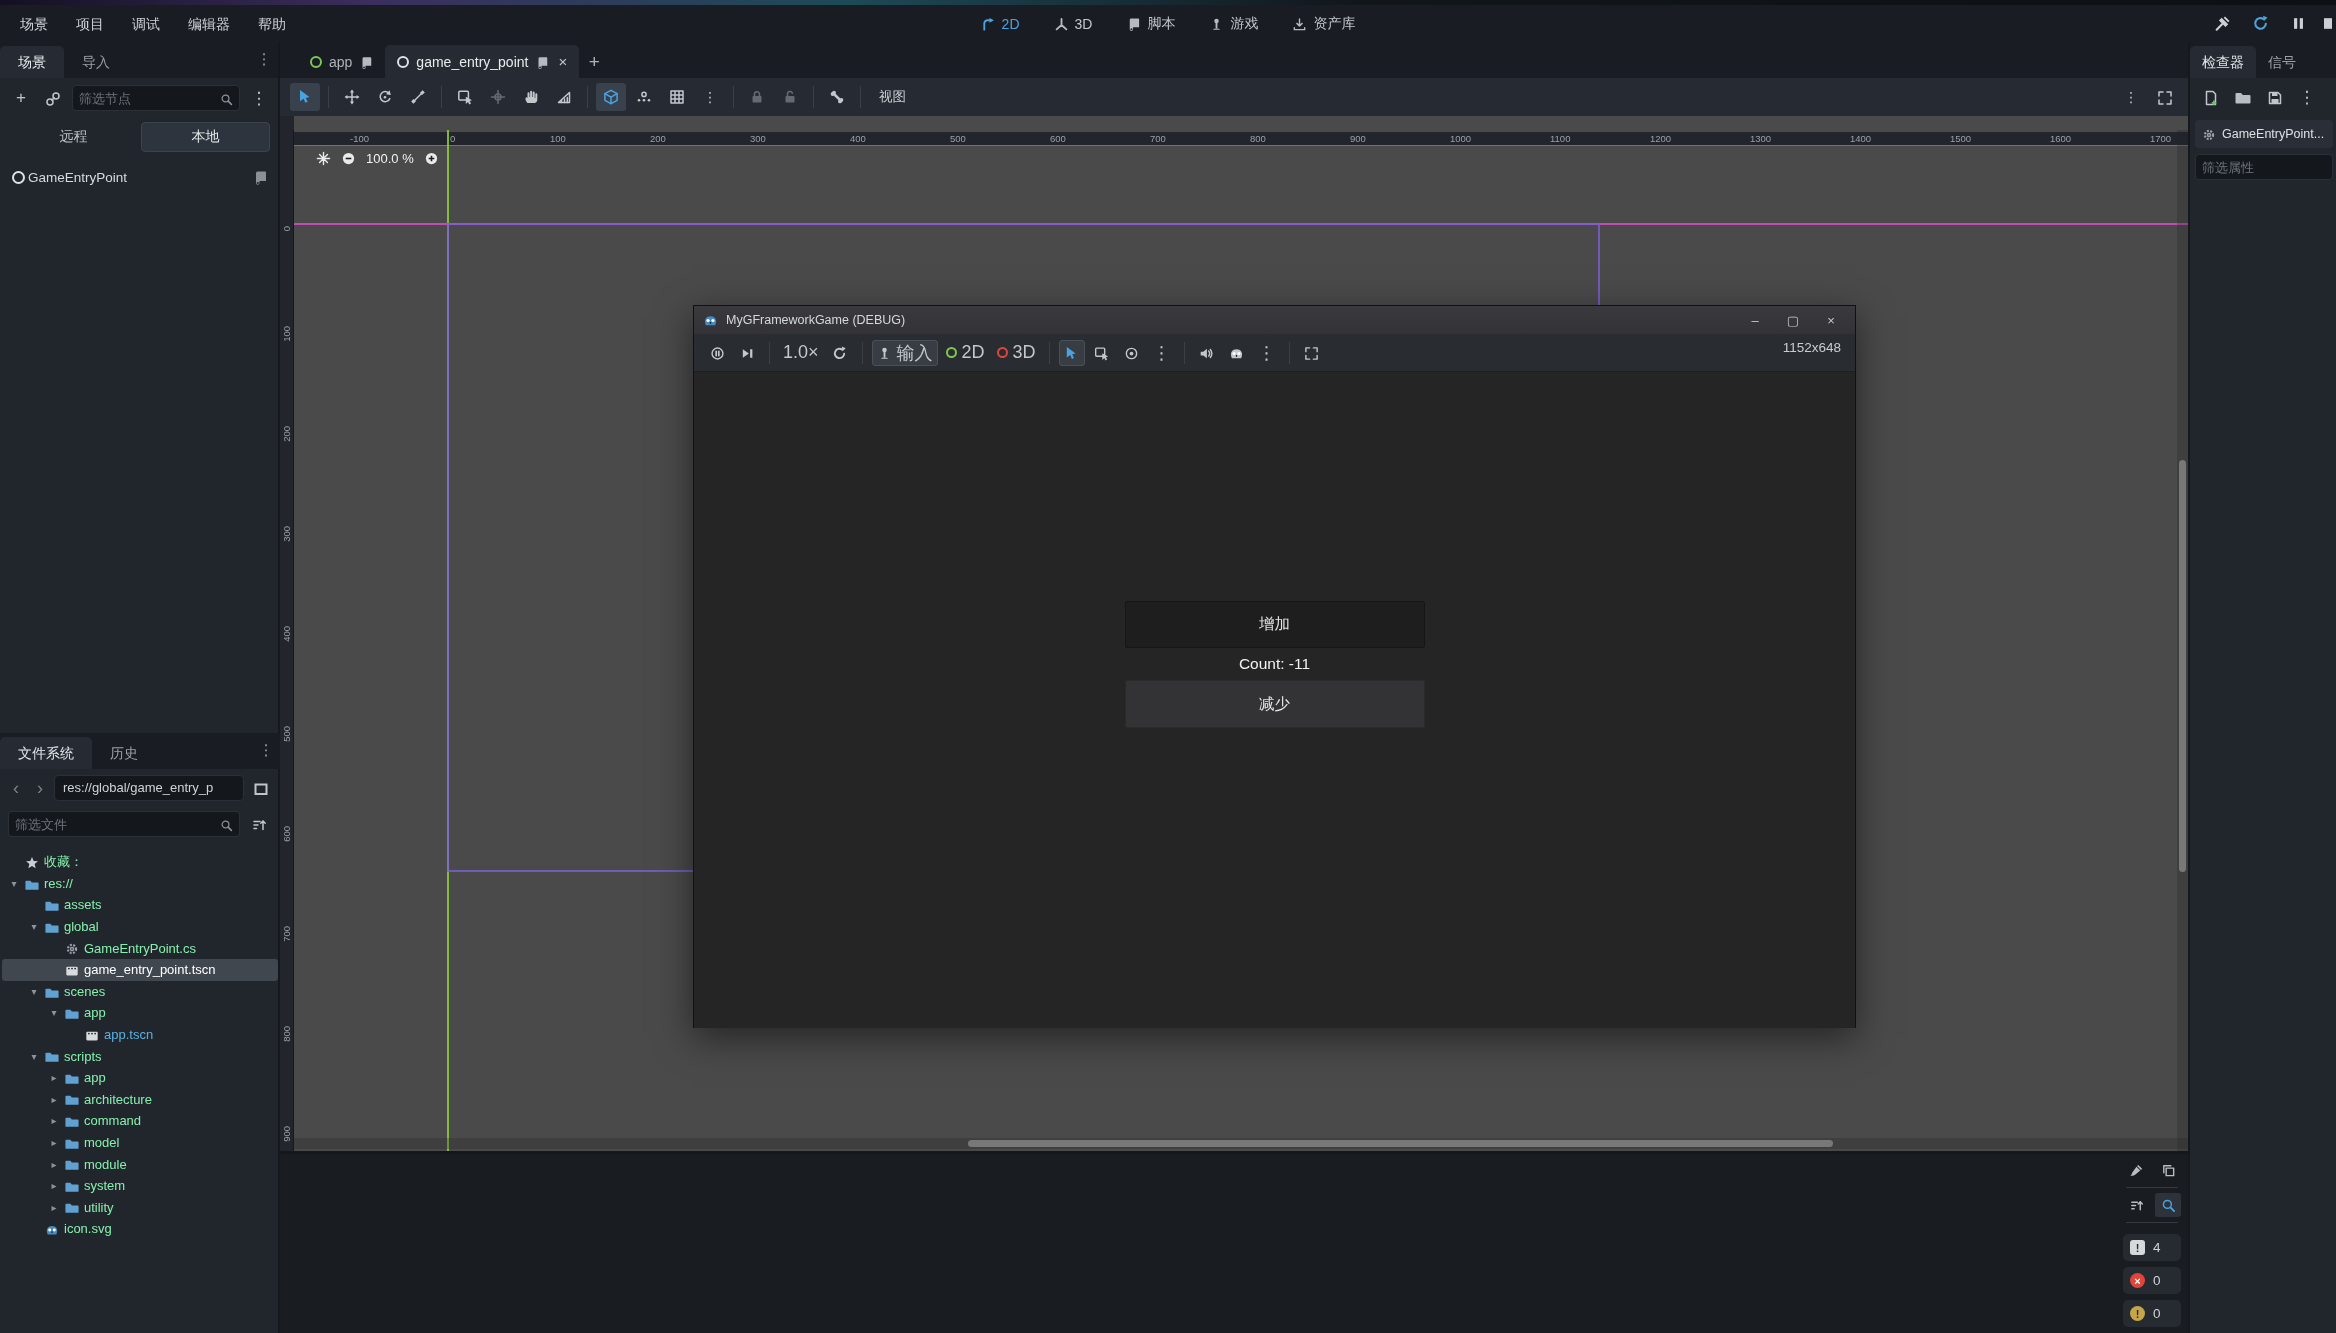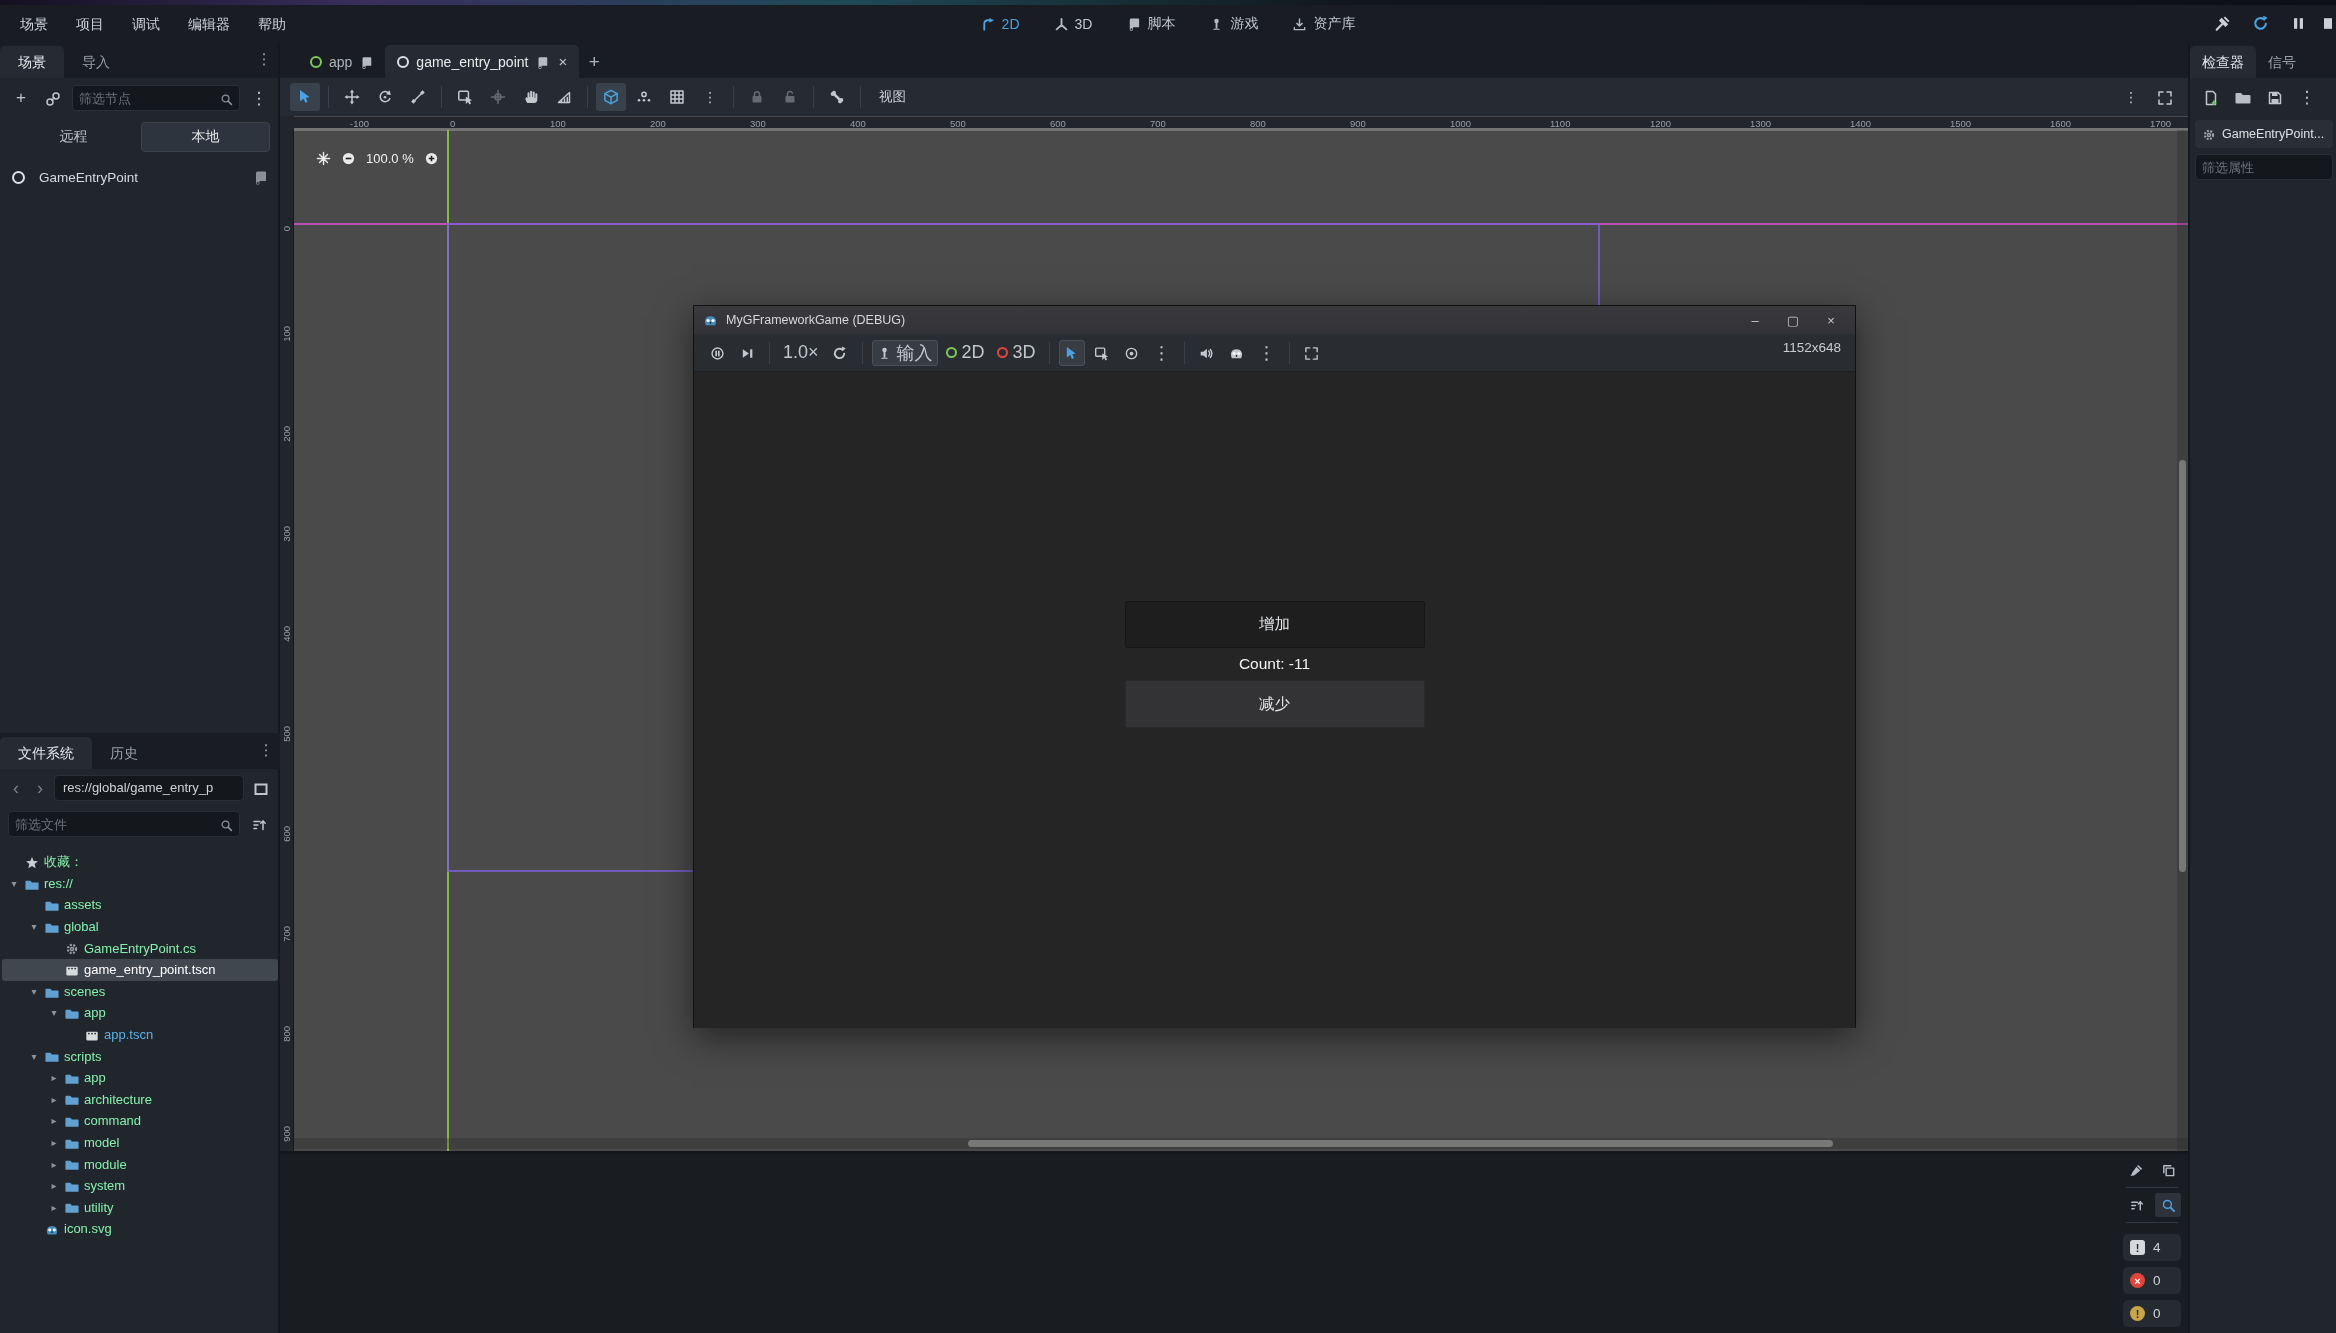--- a/index.html
+++ b/index.html
@@ -45,21 +45,21 @@
   .filter-box { flex:1; height:26px; background:#14181d; border:1px solid #2b3038; border-radius:4px;
     display:flex; align-items:center; padding:0 6px; gap:6px; min-width:0; }
   .filter-box input { flex:1; min-width:0; background:transparent; border:none; outline:none; color:#c9cdd1; font-family:"Liberation Sans",sans-serif; font-size:13px; }
   .filter-box input::placeholder { color:#6d737b; }
   .filter-box .ic { width:13px; height:13px; color:#8b9198; flex:none; }
 
   #remote-local { left:10px; top:80px; width:260px; height:30px; display:flex; gap:4px; }
   .seg-btn { flex:1; height:30px; display:flex; align-items:center; justify-content:center; color:#b9bec4; border-radius:4px; }
   .seg-btn.active { background:#2e343d; border:1px solid #3c434d; color:#e6e9eb; }
 
-  #scene-tree-row { left:4px; top:122px; width:272px; height:26px; display:flex; align-items:center; gap:14px; padding:0 8px; border-radius:3px; }
+  #scene-tree-row { left:4px; top:122px; width:272px; height:26px; display:flex; align-items:center; gap:3px; padding:0 8px; border-radius:3px; }
   #scene-tree-row .ring { width:13px; height:13px; border:2px solid #dfe3e6; border-radius:50%; flex:none; }
   #scene-tree-row .lbl { flex:1; font-size:13.5px; color:#d6dadd; }
   #scene-tree-row .ic { color:#aeb4ba; }
 
   #fs-dock { left:0; top:691px; width:280px; height:600px; }
   #fs-nav { position:absolute; left:0; top:36px; width:280px; height:38px; display:flex; align-items:center; gap:4px; padding:0 6px; }
   .nav-arrow { width:20px; height:24px; display:flex; align-items:center; justify-content:center; color:#7b828a; font-size:18px; }
   #fs-path { flex:1; height:26px; background:#14181d; border:1px solid #2b3038; border-radius:4px; color:#cfd3d7;
     font-size:13px; padding:0 8px; line-height:24px; white-space:nowrap; overflow:hidden; }
   #fs-filter-row { position:absolute; left:0; top:74px; width:280px; height:34px; display:flex; align-items:center; gap:6px; padding:0 8px; }
@@ -87,22 +87,22 @@
   .tbtn.active { background:#39414c; }
   .tbtn.blue { color:#4aa3e0; }
   .tbtn.dim { opacity:.4; }
   .tb-sep { width:1px; height:22px; background:#3a4048; margin:0 5px; flex:none; }
   #view-menu { padding:0 10px; height:28px; display:flex; align-items:center; color:#c9cdd1; font-size:13.5px; }
   #tb-right { position:absolute; right:8px; top:5px; display:flex; gap:4px; }
 
   
   #viewport { position:absolute; left:0; top:74px; width:1908px; height:1035px; background:#4a4a4a; }
   #ruler-corner { left:0; top:0; width:14px; height:14px; background:#22262c; }
-  #ruler-top { left:14px; top:1px; width:1894px; height:14px; background:#22262c; overflow:hidden;
-    border-bottom:3px solid #737373; }
+  #ruler-top { left:14px; top:16px; width:1894px; height:14px; background:#22262c; overflow:hidden;
+    border-bottom:1px solid #737373; }
   #ruler-left { left:0; top:14px; width:14px; height:1021px; background:#22262c; overflow:hidden;
     border-right:1px solid #15181d; }
   .ruler-num { position:absolute; color:#9aa0a6; font-size:9.5px; }
   #ruler-left .ruler-num { writing-mode:vertical-rl; transform:rotate(180deg); left:1px; }
   #canvas { left:14px; top:14px; width:1894px; height:1021px; overflow:hidden; }
   #axis-y { left:153px; top:0; width:2px; height:1021px; background:#8fce44; opacity:.85; }
   #axis-x { left:0; top:93px; width:1894px; height:2px; background:#cb4fc0; opacity:.9; }
   #cam-bounds { left:153px; top:93px; width:1153px; height:649px; border:2px solid #7b5fd6; opacity:.8; }
   #zoom-widget { left:22px; top:16px; height:24px; display:flex; align-items:center; gap:10px; color:#e4e6e8; }
   #zoom-widget .ic { width:15px; height:15px; color:#e8eaec; }

